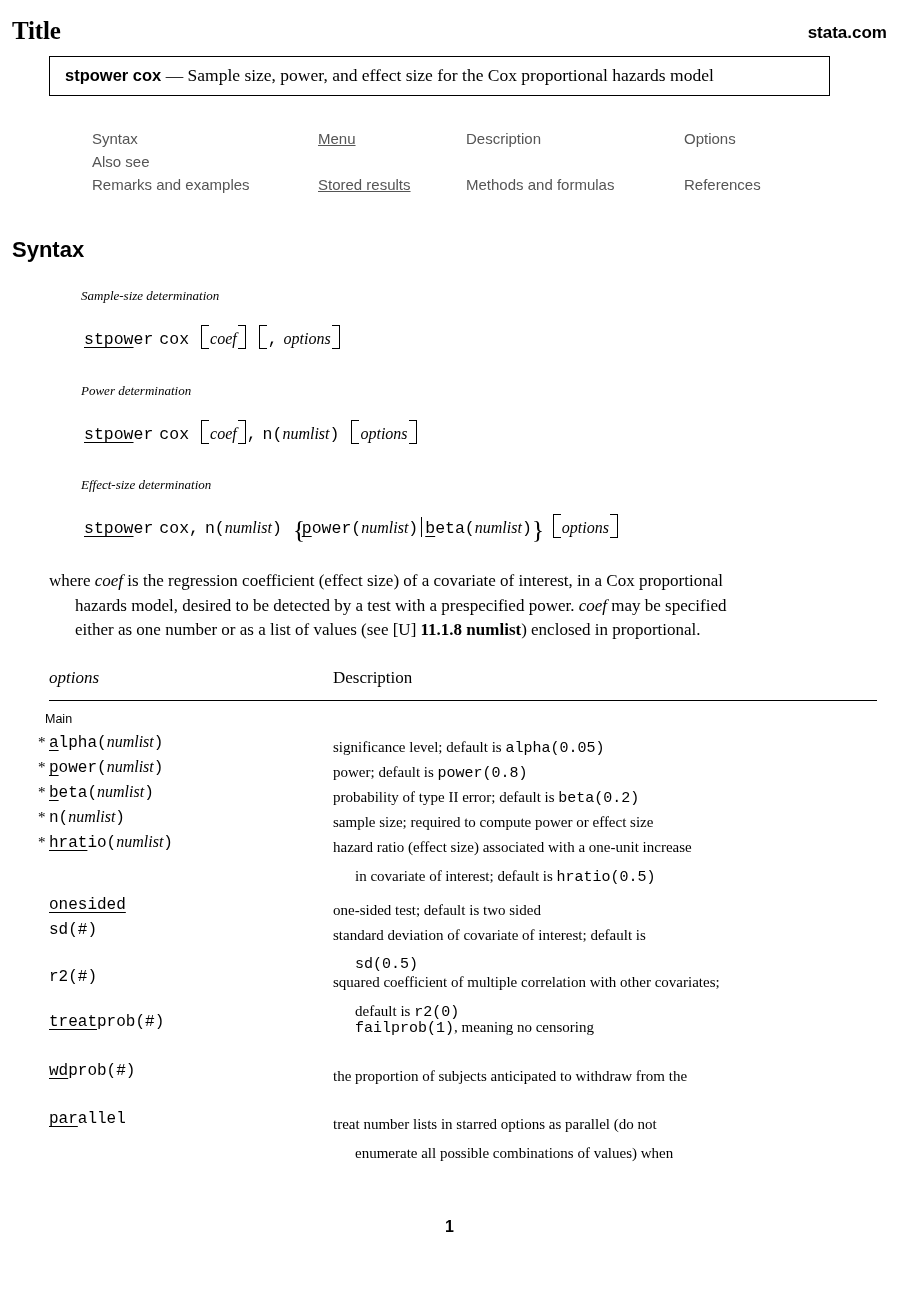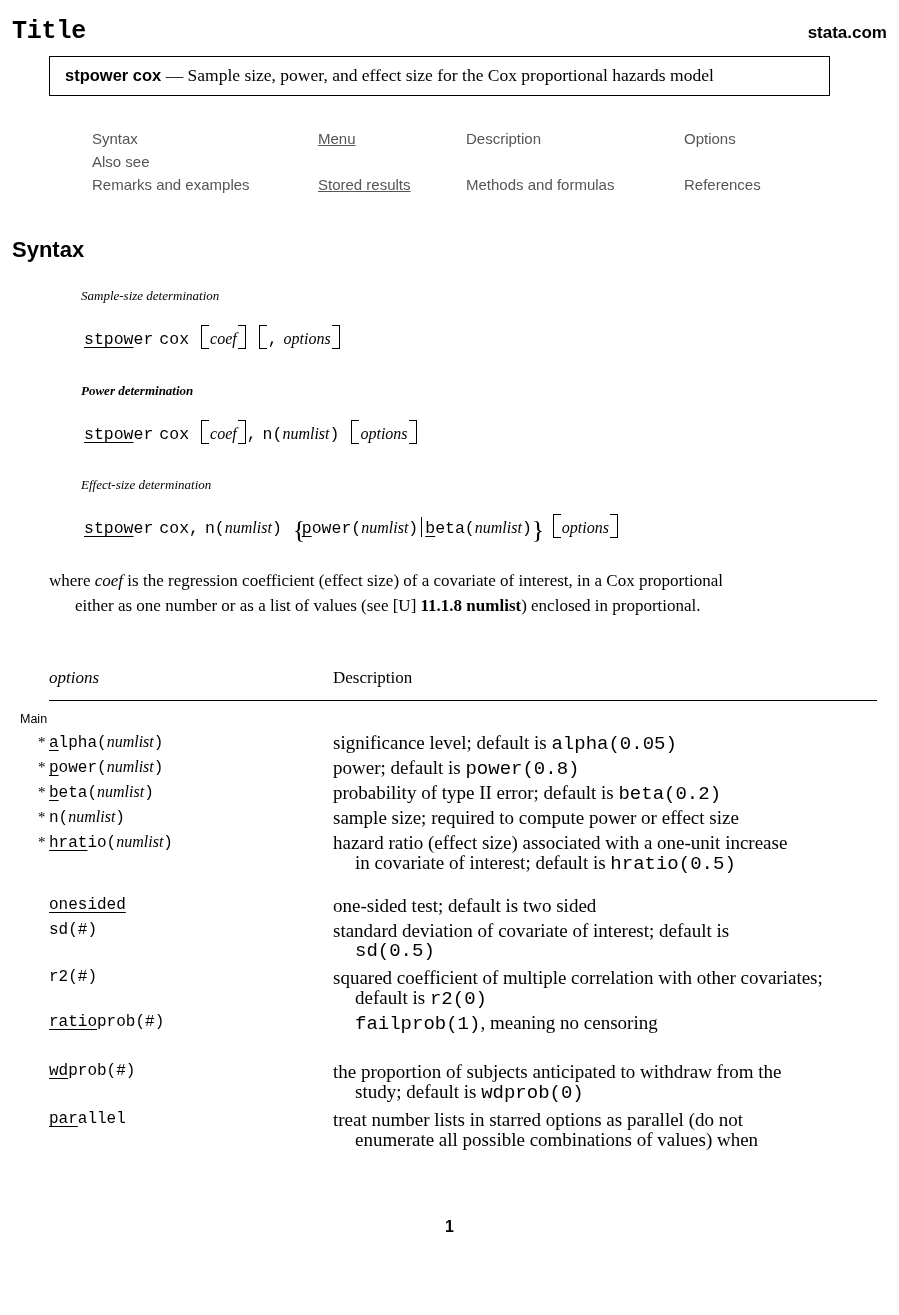--- a/index.html
+++ b/index.html
@@ -7,21 +7,21 @@
     width:899px;height:1315px;
     background:#ffffff;color:#000000;
     font-family:"Liberation Serif", serif;
     position:relative;
     overflow:hidden;
   }
   .page{position:absolute;left:0;top:0;width:899px;height:1315px;}
 
   
   .hdr{position:absolute;left:12px;top:17px;width:875px;height:30px;}
-  .hdr-title{position:absolute;left:0;top:0;font-family:Liberation Mono, monospace;
+  .hdr-title{position:absolute;left:0;top:0;font-family:Liberation Serif, serif;
     font-weight:bold;font-size:25px;letter-spacing:-0.2px;}
   .hdr-site{position:absolute;right:0;top:6px;font-family:"Liberation Sans",sans-serif;
     font-weight:bold;font-size:17px;}
 
   
   .titlebox{position:absolute;left:49px;top:56px;width:781px;height:40px;
     border:1px solid #000;box-sizing:border-box;}
   .titlebox-inner{position:absolute;left:15px;top:8px;white-space:nowrap;font-size:17.5px;}
   .tb-cmd{font-family:"Liberation Sans",sans-serif;font-weight:bold;font-size:16.5px;text-align:right;}
   .tb-dash{font-family:"Liberation Serif",serif;}
@@ -67,21 +67,21 @@
   
   .tbl{position:absolute;left:49px;top:668px;width:828px;}
   .th{position:relative;height:28px;}
   .th-opt{position:absolute;left:0;top:0;font-style:italic;font-size:17px;}
   .th-desc{position:absolute;left:284px;top:0;font-size:17px;}
   .rule{position:absolute;left:49px;width:828px;height:1px;background:#000;}
   .sub{position:absolute;left:0;font-family:"Liberation Sans",sans-serif;font-size:12.5px;}
   .row{position:absolute;width:828px;}
   .row .star{position:absolute;left:-11px;top:1px;font-size:15px;}
   .row .opt{position:absolute;left:0;top:0;white-space:nowrap;font-family:"Liberation Mono",monospace;font-size:16px;}
-  .row .desc{position:absolute;left:284px;top:0;width:544px;font-size:19px;line-height:20px;}
+  .row .desc{position:absolute;left:284px;top:0;width:544px;font-size:15px;line-height:29px;}
   .row .desc .ind{display:block;padding-left:22px;}
 
   
   .pageno{position:absolute;left:0;top:1218px;width:899px;text-align:center;
     font-family:"Liberation Sans",sans-serif;font-weight:bold;font-size:16px;}
 </style>
 </head>
 <body>
 
 <div class="page">
@@ -115,43 +115,44 @@
     </div>
   </div>
 
   <div class="sect" style="left:12px;top:237px;">Syntax</div>
 
   <div class="synlabel" style="left:49px;top:288px;">Sample-size determination</div>
   <div class="synline" style="left:84px;top:325px;">
     <span class="u">stpow</span><span>er</span><span class="sp"></span><span>cox</span><span class="sp2"></span><span class="br l"></span><span class="it">coef</span><span class="br r"></span><span class="sp2"></span><span class="br l"></span><span>,</span><span class="sp"></span><span class="it">options</span><span class="br r"></span>
   </div>
 
-  <div class="synlabel" style="left:49px;top:383px;font-weight:bold;">Power determination</div>
+  <div class="synlabel" style="left:49px;top:383px;">Power determination</div>
   <div class="synline" style="left:84px;top:420px;">
     <span class="u">stpow</span><span>er</span><span class="sp"></span><span>cox</span><span class="sp2"></span><span class="br l"></span><span class="it">coef</span><span class="br r"></span><span>,</span><span class="sp"></span><span>n(</span><span class="it">numlist</span><span>)</span><span class="sp2"></span><span class="br l"></span><span class="it">options</span><span class="br r"></span>
   </div>
 
   <div class="synlabel" style="left:49px;top:477px;">Effect-size determination</div>
   <div class="synline" style="left:84px;top:514px;">
     <span class="u">stpow</span><span>er</span><span class="sp"></span><span>cox</span><span>,</span><span class="sp"></span><span>n(</span><span class="it">numlist</span><span>)</span><span class="sp2"></span><span class="brc">{</span><span class="u">p</span><span>ower(</span><span class="it">numlist</span><span>)</span><span class="vbar"></span><span class="u">b</span><span>eta(</span><span class="it">numlist</span><span>)</span><span class="brc">}</span><span class="sp2"></span><span class="br l"></span><span class="it">options</span><span class="br r"></span>
   </div>
 
   <div class="where">
     <span>where </span><span style="font-style:italic">coef</span><span> is the regression coefficient (effect size) of a covariate of interest, in a Cox proportional</span>
+    <span class="l2"><span>hazards model, desired to be detected by a test with a prespecified power. </span><span style="font-style:italic">coef</span><span> may be specified</span></span>
     <span class="l2"><span>either as one number or as a list of values (see [U] </span><span class="bold">11.1.8 numlist</span><span>) enclosed in proportional.</span></span>
   </div>
 
   <div class="tbl">
     <div class="th">
       <span class="th-opt">options</span>
       <span class="th-desc">Description</span>
     </div>
   </div>
   <div class="rule" style="top:700px;"></div>
-  <div class="sub" style="left:20px;top:712px;">Main</div>
+  <div class="sub" style="left:45px;top:712px;">Main</div>
 
   <div class="row" style="left:49px;top:733px;">
     <span class="star">*</span>
     <span class="opt"><span class="u">a</span><span>lpha(</span><span class="it">numlist</span><span>)</span></span>
     <span class="desc"><span>significance level; default is </span><span class="mono">alpha(0.05)</span></span>
   </div>
 
   <div class="row" style="left:49px;top:758px;">
     <span class="star">*</span>
     <span class="opt"><span class="u">p</span><span>ower(</span><span class="it">numlist</span><span>)</span></span>
@@ -185,27 +186,27 @@
     <span class="opt"><span>sd(#)</span></span>
     <span class="desc"><span>standard deviation of covariate of interest; default is</span><span class="ind mono">sd(0.5)</span></span>
   </div>
 
   <div class="row" style="left:49px;top:968px;">
     <span class="opt"><span>r2(#)</span></span>
     <span class="desc"><span>squared coefficient of multiple correlation with other covariates;</span><span class="ind"><span>default is </span><span class="mono">r2(0)</span></span></span>
   </div>
 
   <div class="row" style="left:49px;top:1013px;">
-    <span class="opt"><span class="u">ratio</span><span>prob(#)</span></span>
+    <span class="opt"><span class="u">treat</span><span>prob(#)</span></span>
     <span class="desc"><span class="ind"><span class="mono">failprob(1)</span><span>, meaning no censoring</span></span></span>
   </div>
 
   <div class="row" style="left:49px;top:1062px;">
     <span class="opt"><span class="u">wd</span><span>prob(#)</span></span>
-    <span class="desc"><span>the proportion of subjects anticipated to withdraw from the</span><span class="ind"><span>study; default is </span><span class="mono">wdprob(0)</span></span></span>
+    <span class="desc"><span>the proportion of subjects anticipated to withdraw from the</span></span>
   </div>
 
   <div class="row" style="left:49px;top:1110px;">
     <span class="opt"><span class="u">par</span><span>allel</span></span>
     <span class="desc"><span>treat number lists in starred options as parallel (do not</span><span class="ind">enumerate all possible combinations of values) when</span></span>
   </div>
 
   <div class="pageno">1</div>
 
 </div>

